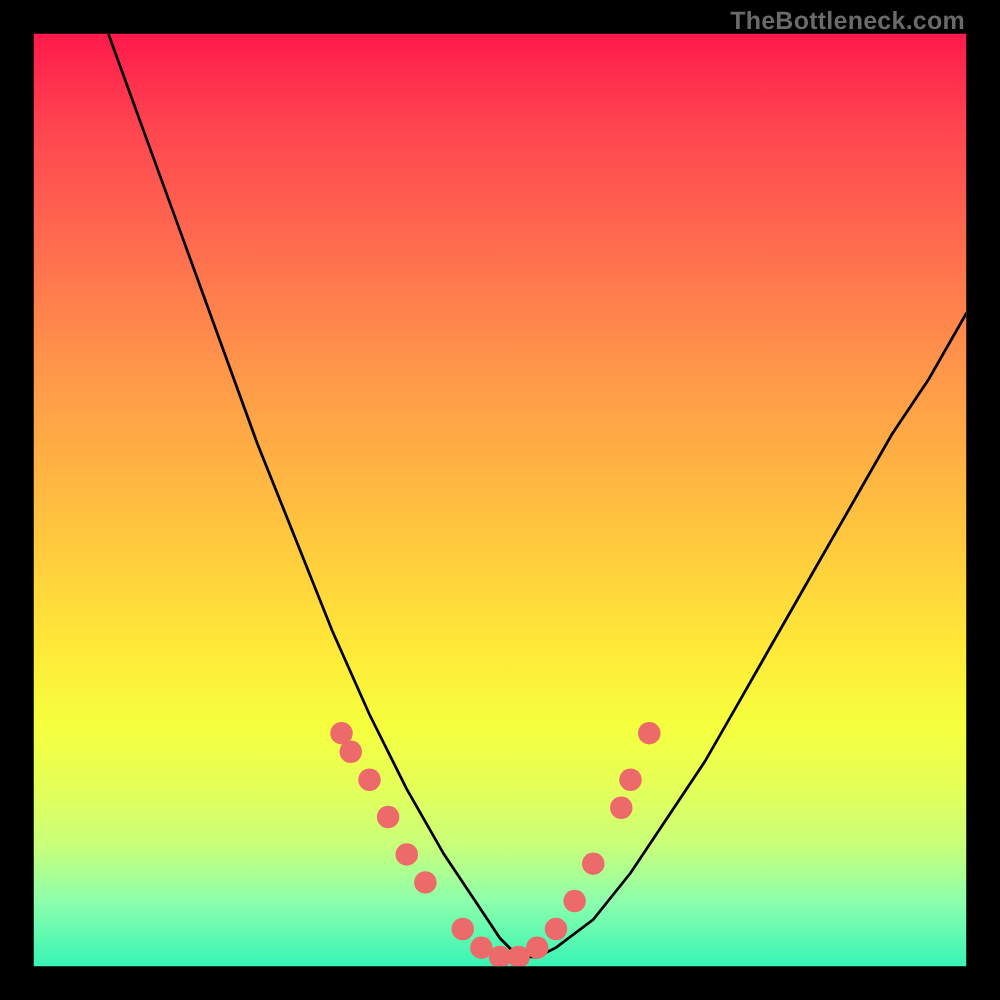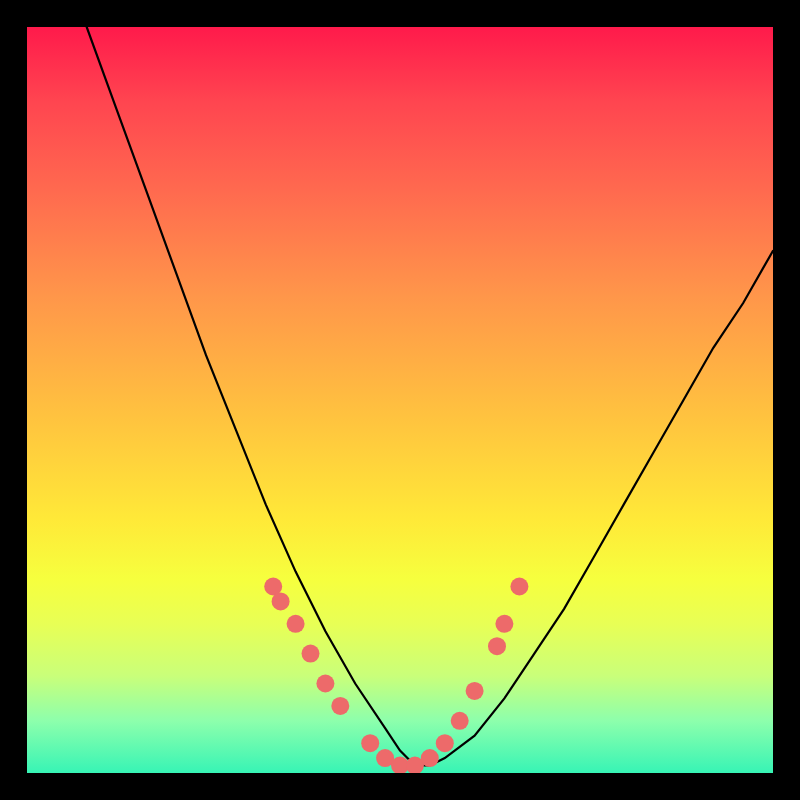--- a/index.html
+++ b/index.html
@@ -80,14 +80,15 @@
           <circle cx="432.7" cy="693.8" r="9" fill="#ed6a6a"></circle>
           <circle cx="447.6" cy="663.9" r="9" fill="#ed6a6a"></circle>
           <circle cx="470.0" cy="619.2" r="9" fill="#ed6a6a"></circle>
           <circle cx="477.4" cy="596.8" r="9" fill="#ed6a6a"></circle>
           <circle cx="492.4" cy="559.5" r="9" fill="#ed6a6a"></circle>
         </g>
     </svg>
 
   </div>
 
+  <div class="attribution">TheBottleneck.com</div>
 
 </div>
 
 </body></html>

